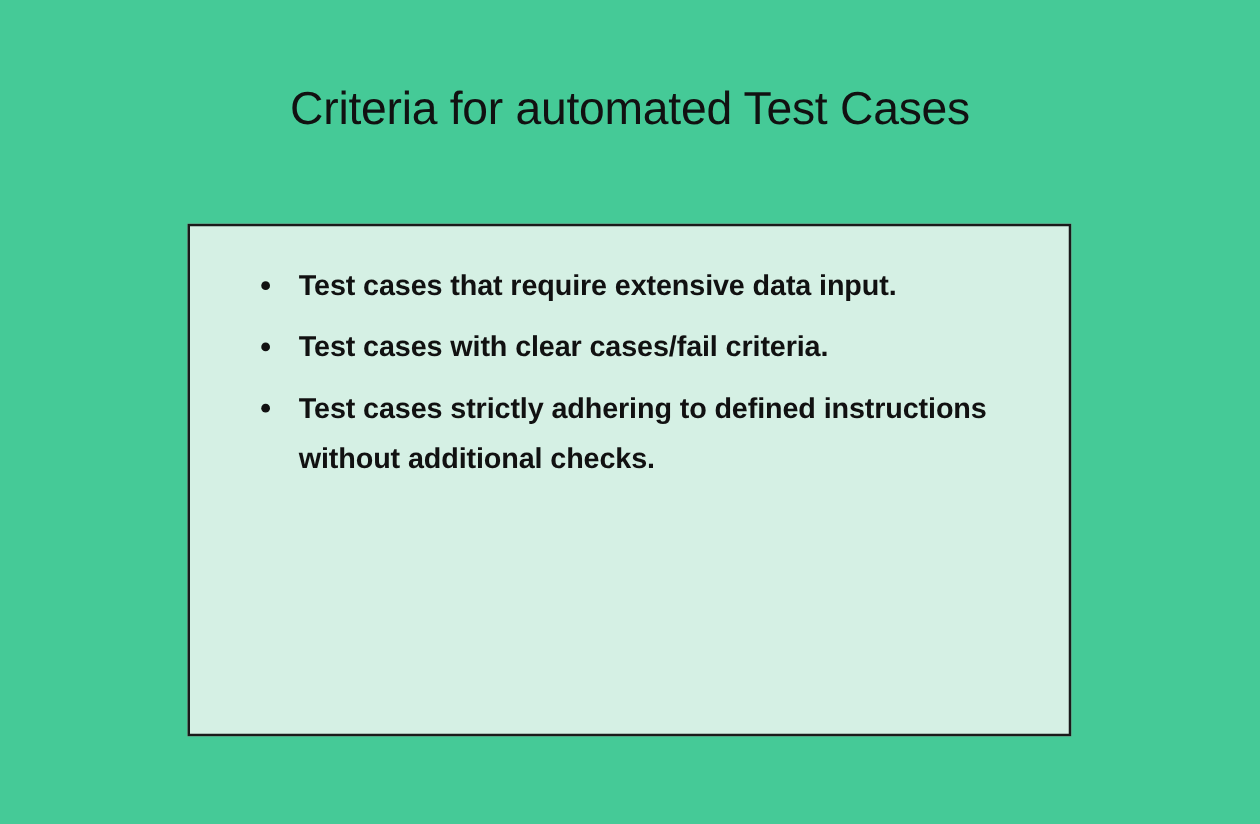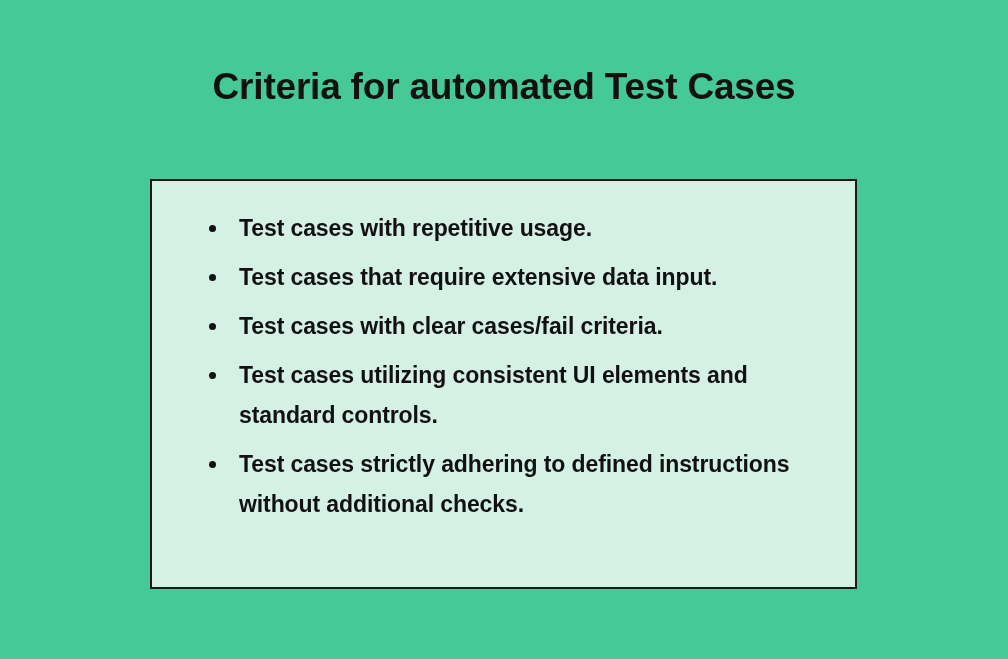--- a/index.html
+++ b/index.html
@@ -23,21 +23,21 @@
     background: #45ca97;
   }
 
   .slide-title {
     position: absolute;
     left: 0;
     top: 64px;
     width: 1008px;
     text-align: center;
     font-size: 37px;
-    font-weight: bold;
+    font-weight: normal;
     letter-spacing: -0.2px;
     color: #111111;
     line-height: 1.25;
     white-space: nowrap;
   }
 
   .criteria-card {
     position: absolute;
     left: 150px;
     top: 179px;
@@ -83,40 +83,32 @@
 </head>
 <body>
 
 <div class="slide">
 
   <h1 class="slide-title">Criteria for automated Test Cases</h1>
 
   <div class="criteria-card">
     <ul class="criteria-list">
 
-      <li class="criteria-item">
-        <span class="bullet-dot"></span>
-        <span>Test cases with repetitive usage.</span>
-      </li>
 
       <li class="criteria-item">
         <span class="bullet-dot"></span>
         <span>Test cases that require extensive data input.</span>
       </li>
 
       <li class="criteria-item">
         <span class="bullet-dot"></span>
         <span>Test cases with clear cases/fail criteria.</span>
       </li>
 
 
-      <li class="criteria-item">
-        <span class="bullet-dot"></span>
-        <span>Test cases utilizing consistent UI elements and standard controls.</span>
-      </li>
 
       <li class="criteria-item">
         <span class="bullet-dot"></span>
         <span>Test cases strictly adhering to defined instructions without additional checks.</span>
       </li>
 
     </ul>
   </div>
 
 </div>

